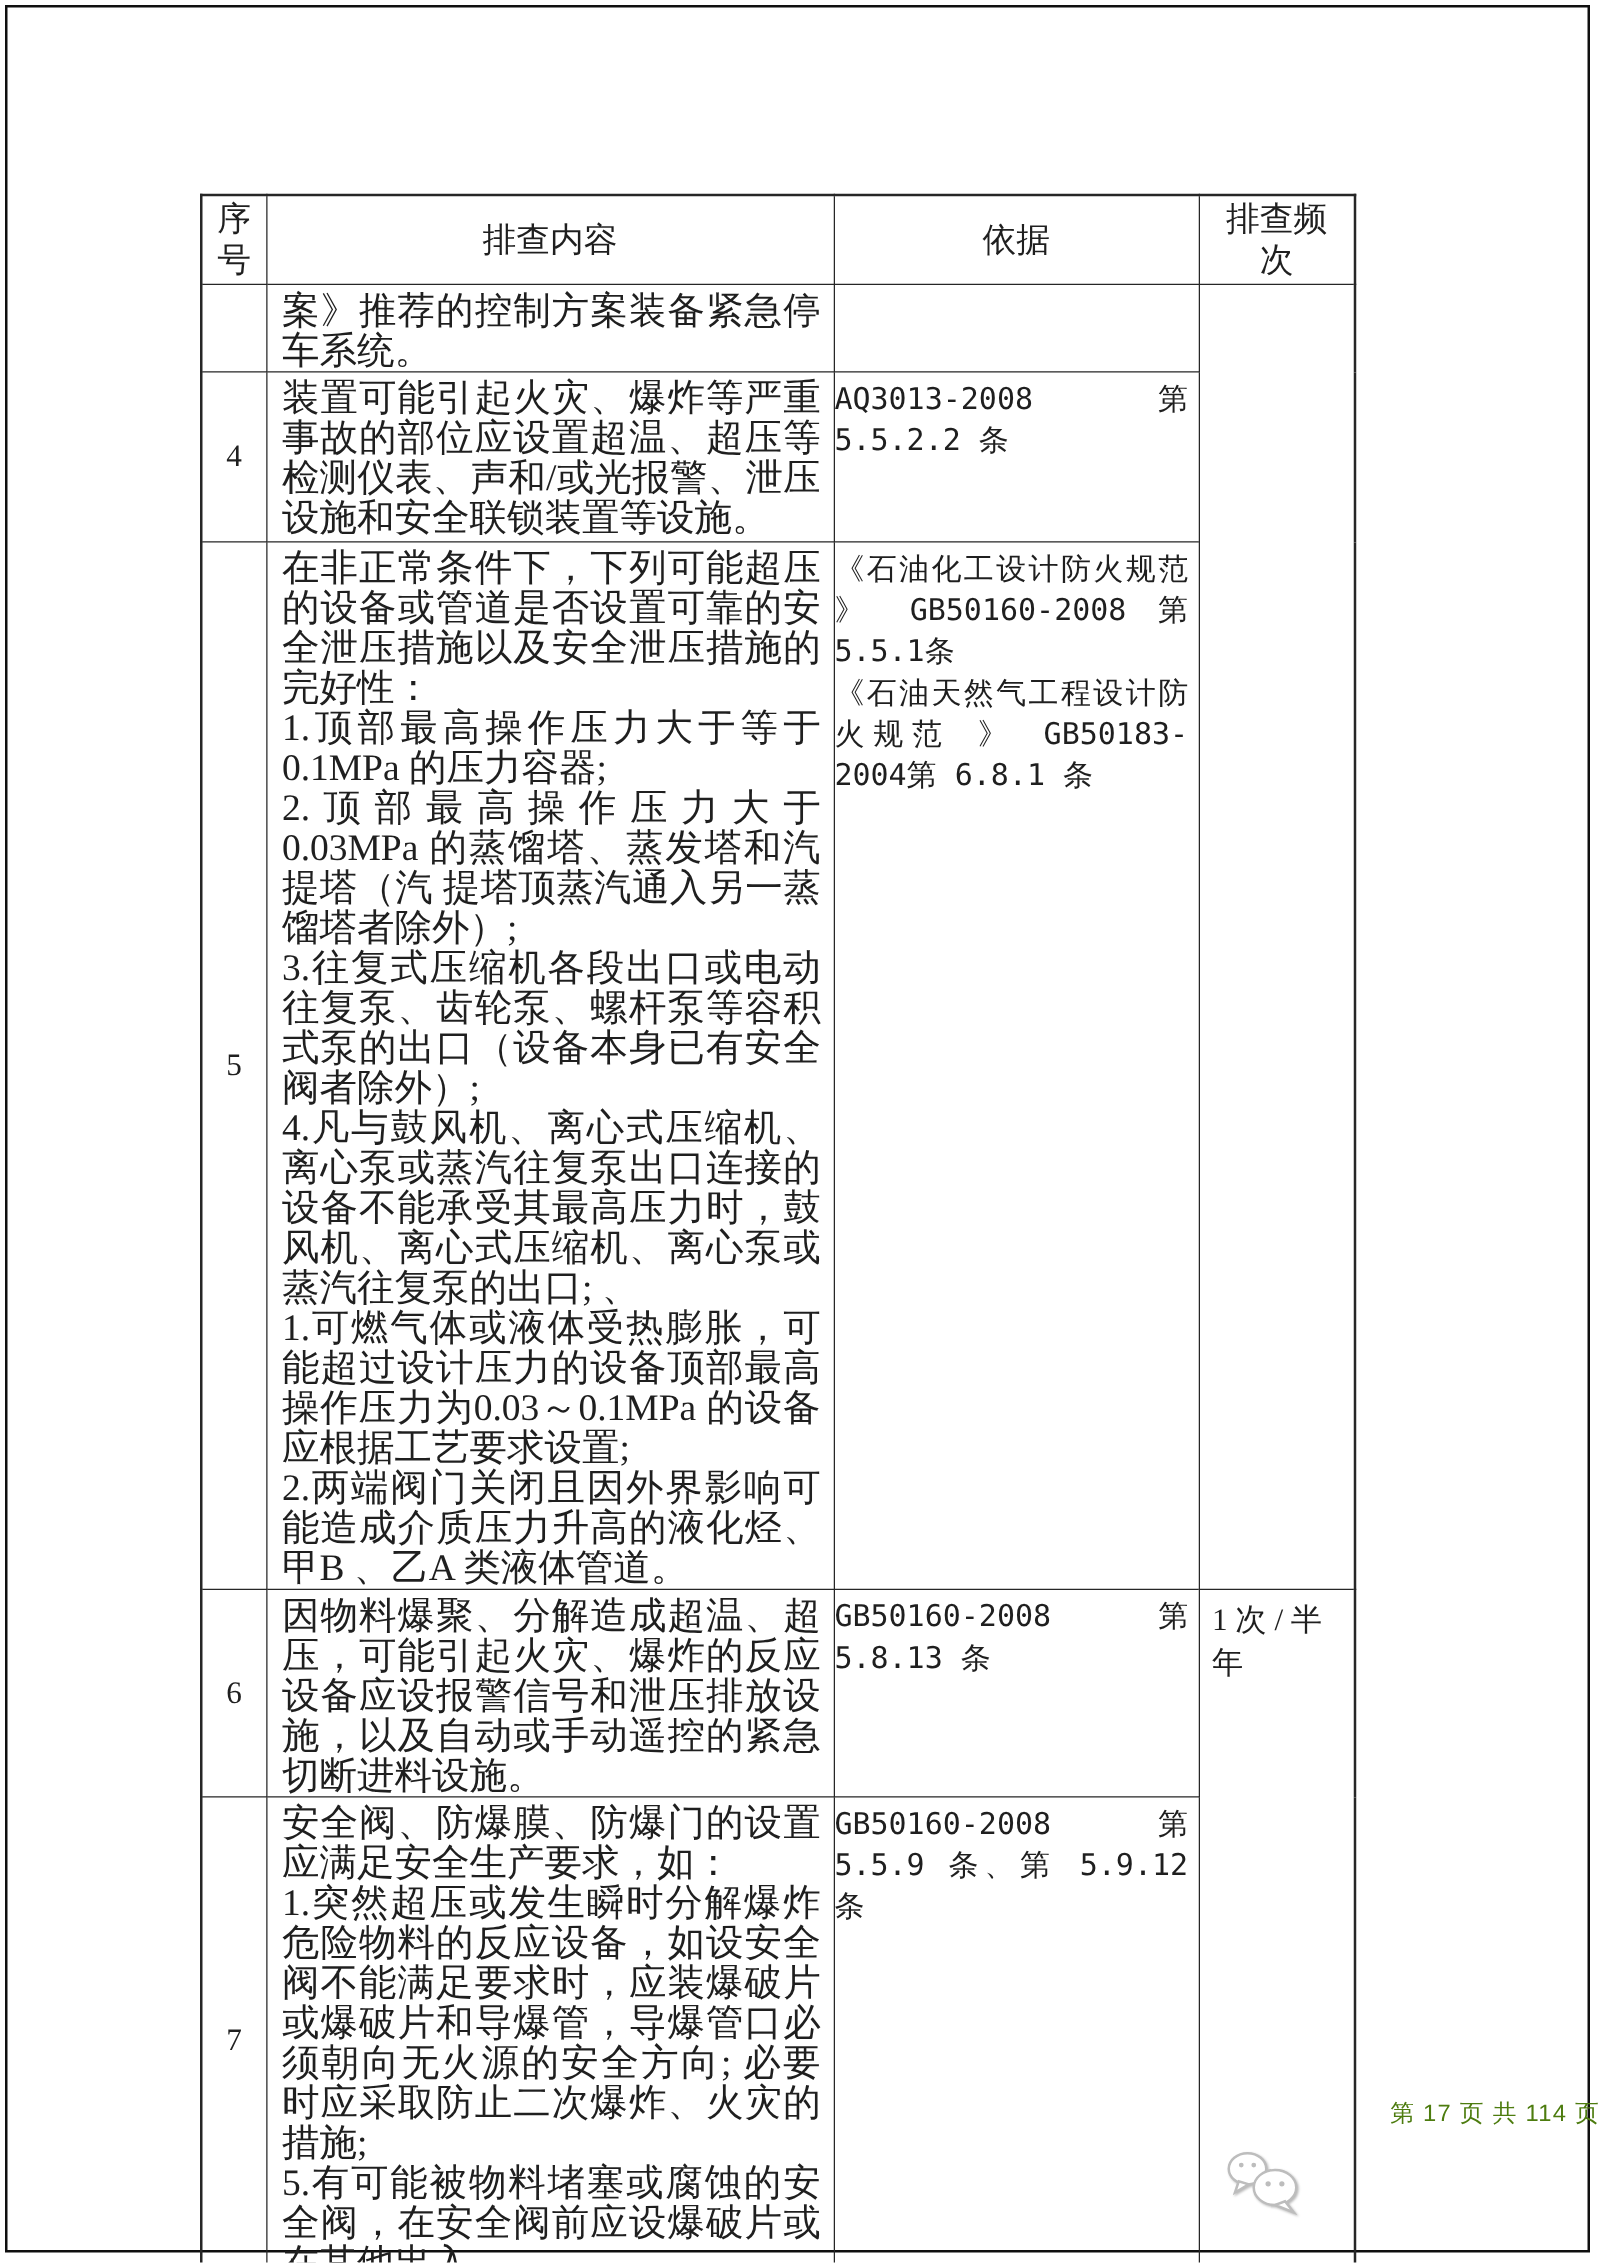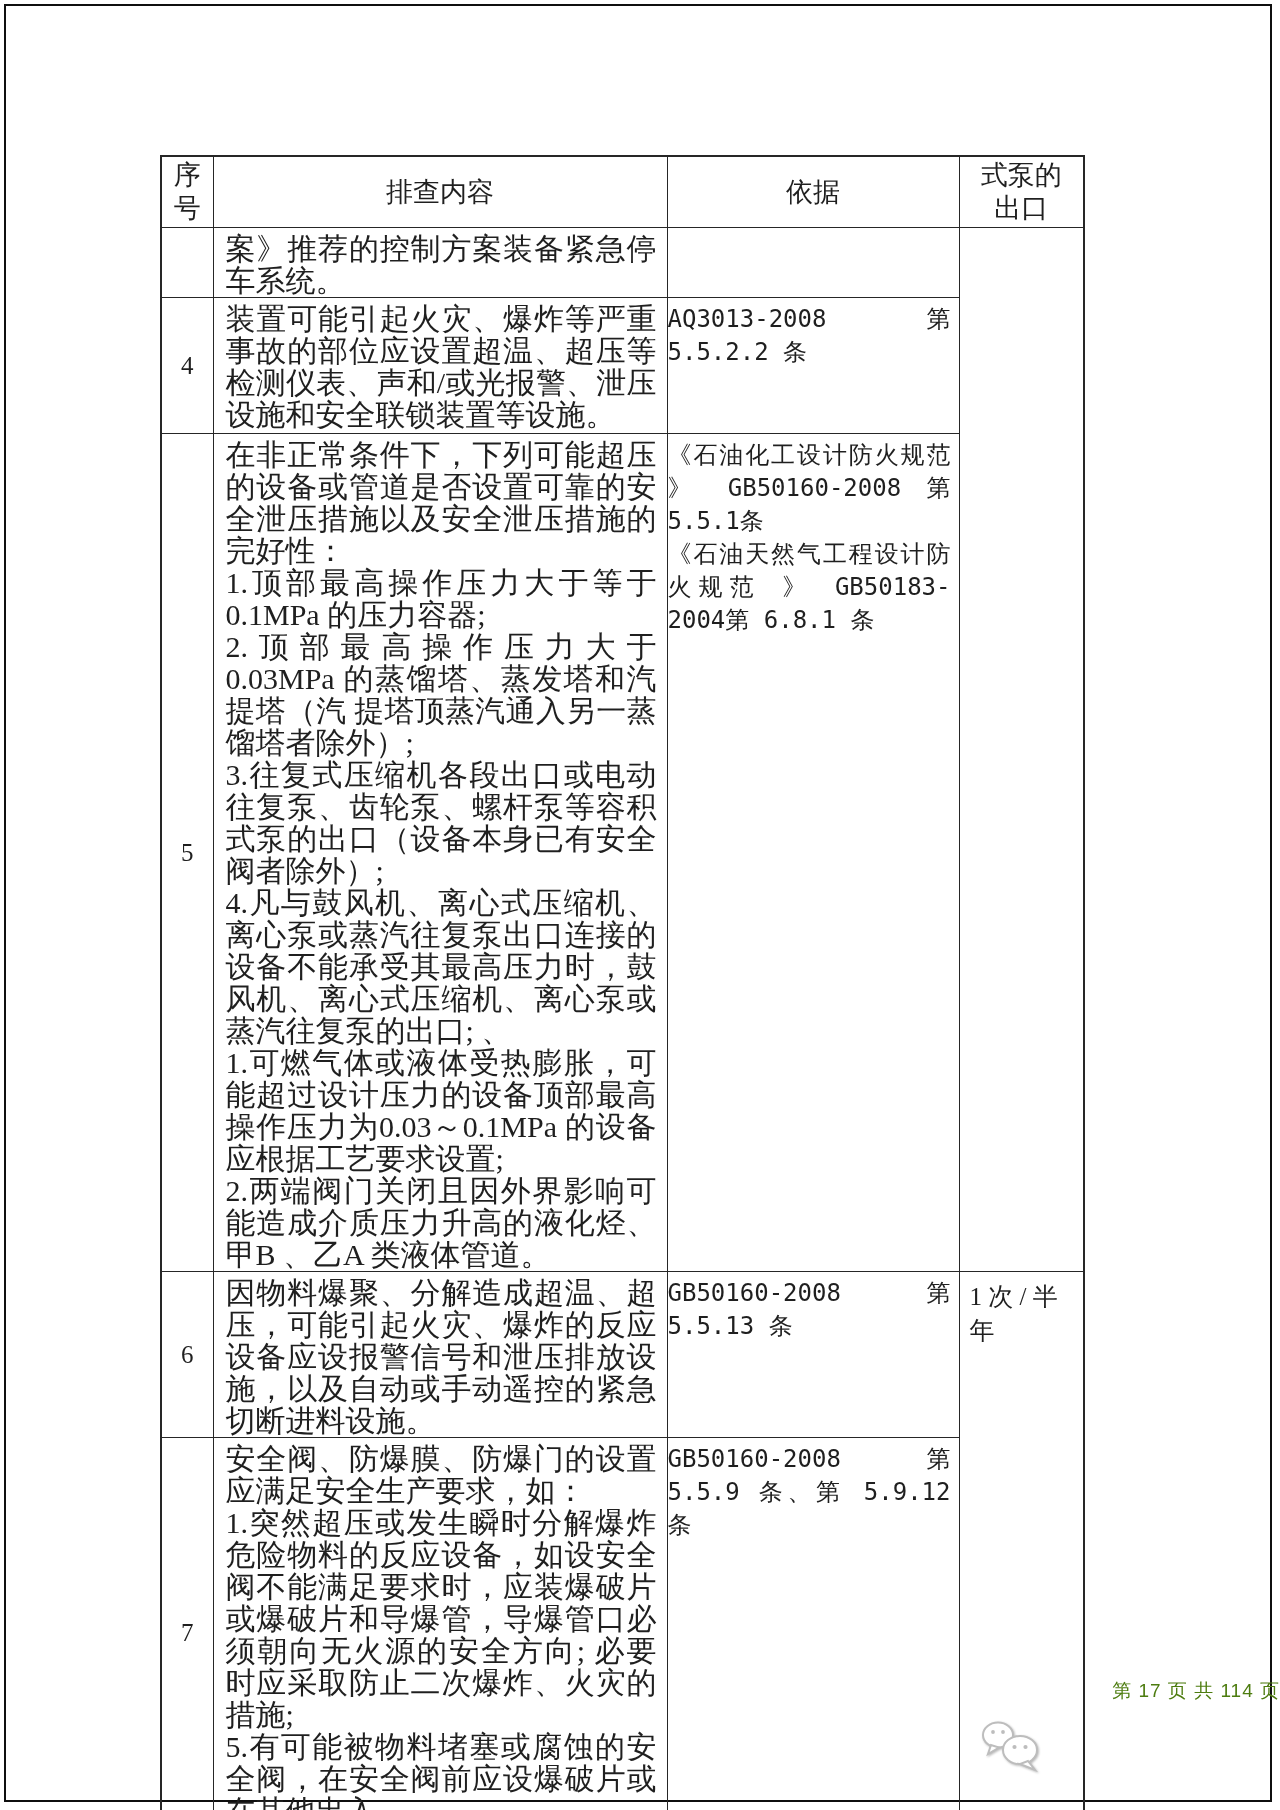--- a/index.html
+++ b/index.html
@@ -82,21 +82,21 @@
     <col style="width:52px">
     <col style="width:454px">
     <col style="width:292px">
     <col style="width:125px">
   </colgroup>
   <tbody>
     <tr class="r-head">
       <th>序号</th>
       <th>排查内容</th>
       <th>依据</th>
-      <th><span class="hdr-freq-wrap">式泵的出口</span></th>
+      <th><span class="hdr-freq-wrap">排查频次</span></th>
     </tr>
 
     <tr class="r-case">
       <td class="seq-cell"></td>
       <td class="content-cell">案》推荐的控制方案装备紧急停车系统。</td>
       <td class="basis-cell"></td>
       <td class="freq-cell" rowspan="3"></td>
     </tr>
 
     <tr class="r-4">
@@ -114,21 +114,21 @@
 4.凡与鼓风机、离心式压缩机、离心泵或蒸汽往复泵出口连接的设备不能承受其最高压力时，鼓风机、离心式压缩机、离心泵或 蒸汽往复泵的出口; 、
 1.可燃气体或液体受热膨胀，可能超过设计压力的设备顶部最高 操作压力为0.03～0.1MPa 的设备应根据工艺要求设置;
 2.两端阀门关闭且因外界影响可能造成介质压力升高的液化烃、甲B 、乙A 类液体管道。</td>
       <td class="basis-cell">《石油化工设计防火规范 》 GB50160-2008 第 5.5.1条
 《石油天然气工程设计防火规范 》 GB50183-2004第 6.8.1 条</td>
     </tr>
 
     <tr class="r-6">
       <td class="seq-cell">6</td>
       <td class="content-cell">因物料爆聚、分解造成超温、超压，可能引起火灾、爆炸的反应设备应设报警信号和泄压排放设施，以及自动或手动遥控的紧急切断进料设施。</td>
-      <td class="basis-cell">GB50160-2008第 5.5.13 条</td>
+      <td class="basis-cell">GB50160-2008第 5.8.13 条</td>
       <td class="freq-cell" rowspan="2"><span class="freq-wrap">1 次 / 半年</span></td>
     </tr>
 
     <tr class="r-7">
       <td class="seq-cell">7</td>
       <td class="content-cell">安全阀、防爆膜、防爆门的设置应满足安全生产要求，如：
 1.突然超压或发生瞬时分解爆炸危险物料的反应设备，如设安全阀不能满足要求时，应装爆破片或爆破片和导爆管，导爆管口必须朝向无火源的安全方向; 必要时应采取防止二次爆炸、火灾的措施;
 5.有可能被物料堵塞或腐蚀的安全阀，在安全阀前应设爆破片或在其他出入</td>
       <td class="basis-cell">GB50160-2008 第 5.5.9 条、第 5.9.12条</td>
     </tr>

